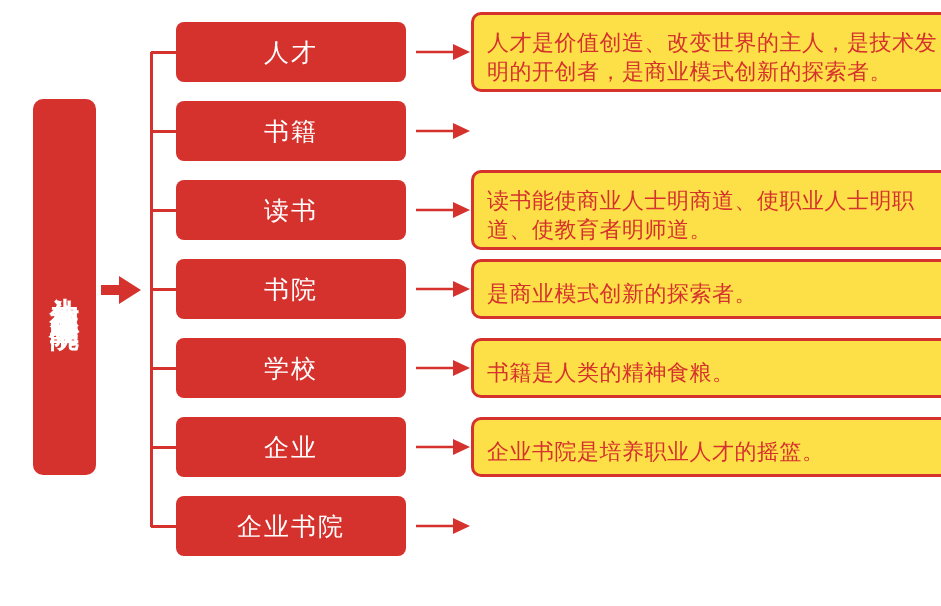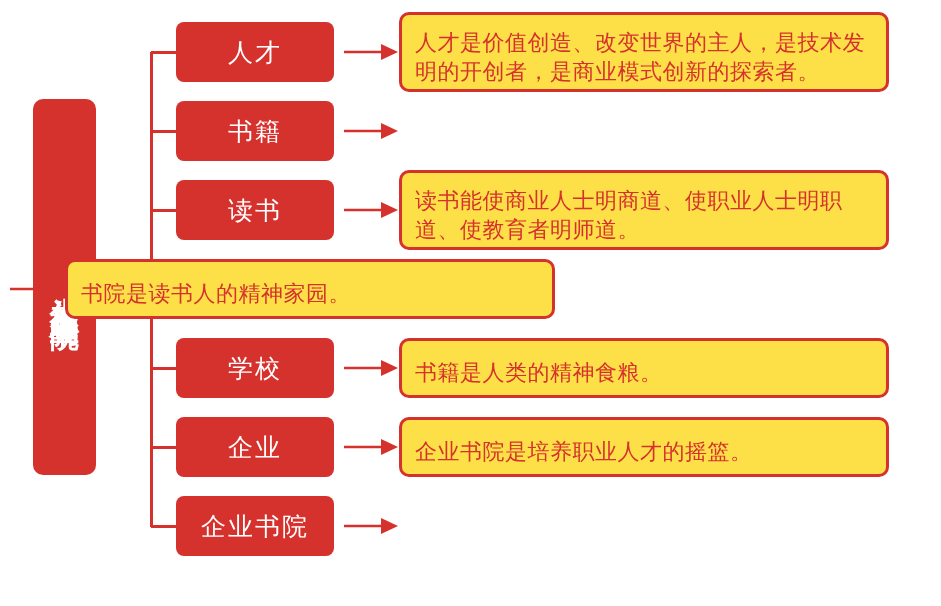--- a/index.html
+++ b/index.html
@@ -70,21 +70,21 @@
     flex-direction: column;
     gap: 19px;
   }
   .row {
     display: flex;
     align-items: center;
     height: 60px;
   }
   .node-box {
     margin-left: 176px;
-    width: 158px;
+    width: 230px;
     height: 60px;
     background: #d5312d;
     border-radius: 8px;
     display: flex;
     align-items: center;
     justify-content: center;
     flex: none;
   }
   .node-box span {
     color: #ffffff;
@@ -171,26 +171,29 @@
       <svg class="thin-arrow" viewBox="0 0 54 24">
         <line x1="0" y1="12" x2="40" y2="12" stroke="#d5312d" stroke-width="2.6"></line>
         <polygon points="37,4 54,12 37,20" fill="#d5312d"></polygon>
       </svg>
       <div class="desc-box">
         <span>读书能使商业人士明商道、使职业人士明职道、使教育者明师道。</span>
       </div>
     </div>
 
     <div class="row">
-      <svg class="thin-arrow" viewBox="0 0 54 24">
-        <line x1="0" y1="12" x2="40" y2="12" stroke="#d5312d" stroke-width="2.6"></line>
-        <polygon points="37,4 54,12 37,20" fill="#d5312d"></polygon>
-      </svg>
-      <div class="desc-box">
-        <span>书院是读书人的精神家园。</span>
+      <div class="node-box">
+        <span>书院</span>
+      </div>
+      <svg class="thin-arrow" viewBox="0 0 54 24">
+        <line x1="0" y1="12" x2="40" y2="12" stroke="#d5312d" stroke-width="2.6"></line>
+        <polygon points="37,4 54,12 37,20" fill="#d5312d"></polygon>
+      </svg>
+      <div class="desc-box">
+        <span>是商业模式创新的探索者。</span>
       </div>
     </div>
 
     <div class="row">
       <div class="node-box">
         <span>学校</span>
       </div>
       <svg class="thin-arrow" viewBox="0 0 54 24">
         <line x1="0" y1="12" x2="40" y2="12" stroke="#d5312d" stroke-width="2.6"></line>
         <polygon points="37,4 54,12 37,20" fill="#d5312d"></polygon>

